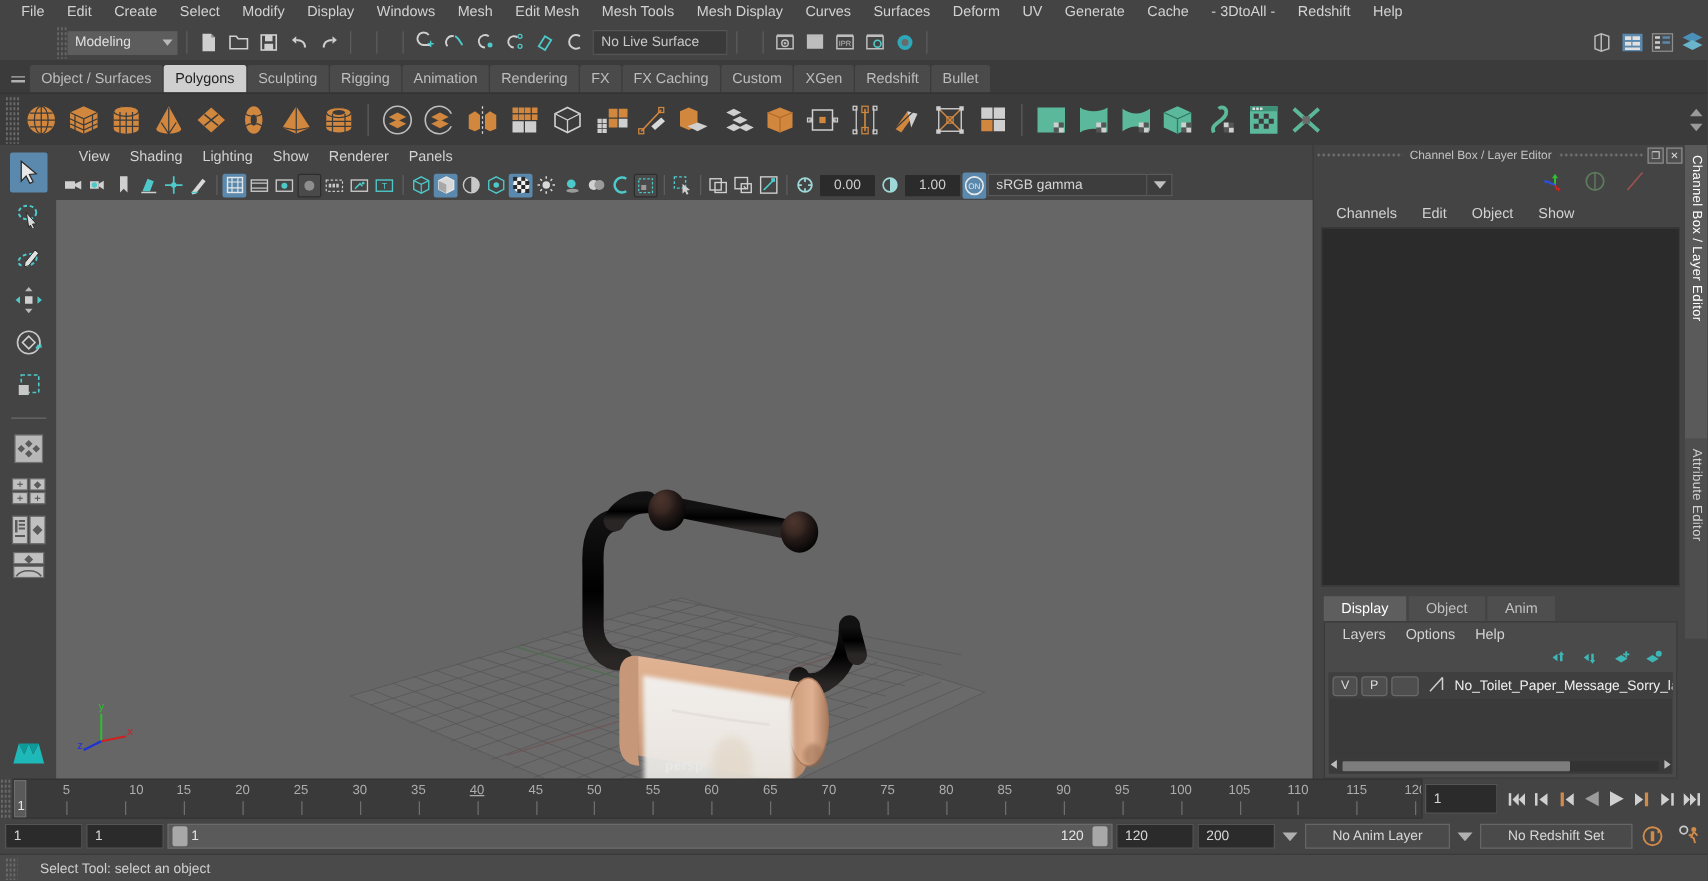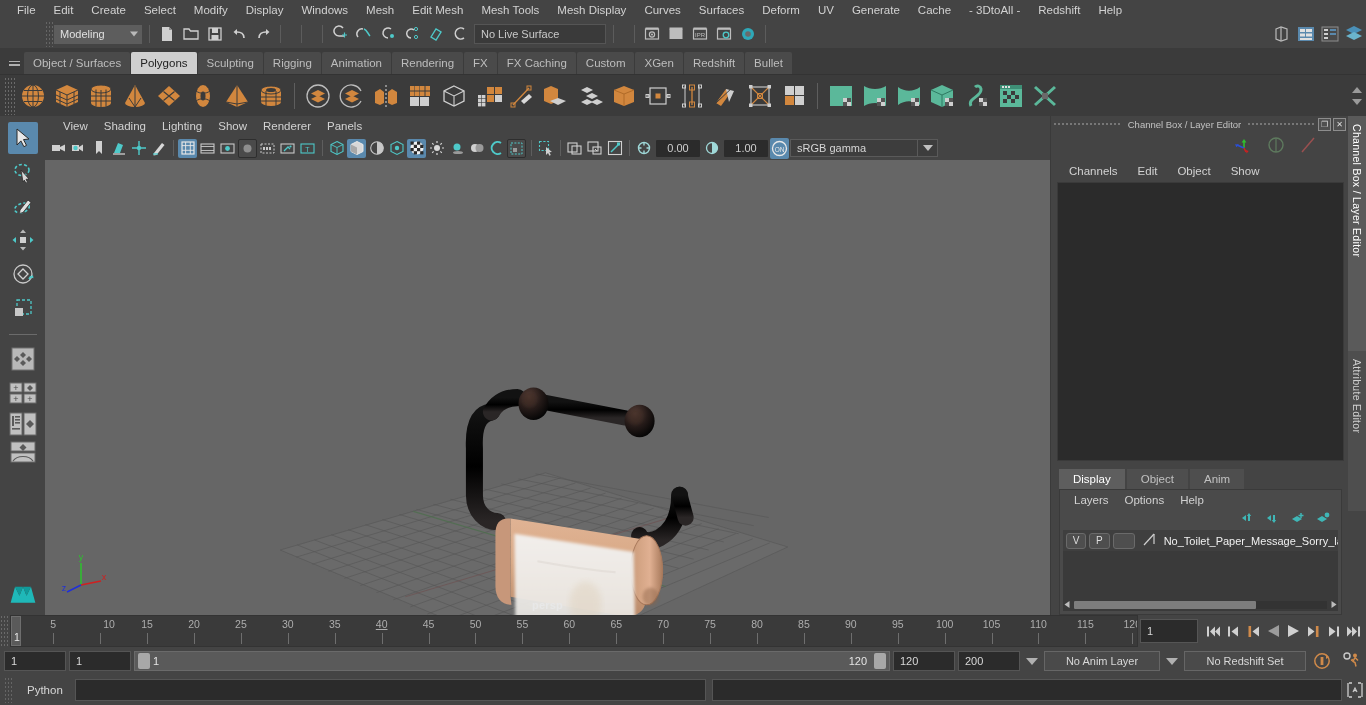--- a/index.html
+++ b/index.html
@@ -22,21 +22,21 @@
      background-image:radial-gradient(#6d6d6d 40%, transparent 41%);
      background-size:3px 4px; opacity:.8; }
   .sl-sep { width:1px; height:18px; background:#5c5c5c; margin:0 5px; flex:0 0 1px; }
   .sl-sep2 { width:10px; flex:0 0 10px; }
   .menu-select { width:88px; height:19px; background:#5d5d5d; display:flex; align-items:center;
       padding-left:6px; font-size:11px; color:#e0e0e0; position:relative; margin-right:2px;}
   .menu-select .arw { position:absolute; right:4px; top:50%; transform:translateY(-50%);
       border-left:4px solid transparent; border-right:4px solid transparent; border-top:5px solid #b9b9b9; }
   .ico { width:24px; height:24px; flex:0 0 24px; display:flex; align-items:center; justify-content:center; }
   .ico svg { display:block; }
-  .livefield { width:132px; height:20px; background:#3a3a3a; border:1px solid #555; display:flex;
+  .livefield { width:108px; height:20px; background:#3a3a3a; border:1px solid #555; display:flex;
       align-items:center; padding-left:6px; font-size:11px; color:#c9c9c9; margin:0 2px; }
 
   
   .shelf-tabs { height:26px; display:flex; align-items:flex-end; background:#3b3b3b; flex:0 0 26px; padding-left:4px; }
   .hamb { width:20px; height:22px; display:flex; flex-direction:column; justify-content:center; align-items:center; gap:2px; flex:0 0 20px; }
   .hamb i { width:11px; height:1.5px; background:#b0b0b0; display:block; }
   .stab { height:22px; line-height:22px; padding:0 9px; font-size:11.5px; color:#bdbdbd; background:#4a4a4a;
       margin-right:1px; border-top-left-radius:2px; border-top-right-radius:2px; white-space:nowrap; }
   .stab.active { background:#cfcfcf; color:#222; }
   .shelf-icons { height:42px; display:flex; align-items:center; background:#3b3b3b; flex:0 0 42px;
@@ -1392,28 +1392,19 @@
     </div>
     <div class="rg-dropdown" style="width:28px">
       <svg width="20" height="20" viewBox="0 0 20 20">
           <circle cx="5" cy="5" r="3" fill="none" stroke="#c8c8c8" stroke-width="1.4"></circle>
           <circle cx="13" cy="4.5" r="2" fill="#d08a4a"></circle>
           <path d="M13 6.5l-2 4 2 1 1 4M13 6.5l3 3M11 8.5l-2 1" stroke="#d08a4a" stroke-width="1.5" fill="none"></path>
         </svg>
     </div>
   </div>
 
-  <div class="cmdrow">
-    <div class="gripdots" style="height:26px"></div>
-    <div class="cmd-label">Python</div>
-    <div class="cmd-in"></div>
-    <div class="cmd-out"></div>
-    <div class="cmd-btn">
-      <svg width="18" height="18" viewBox="0 0 18 18">
-          <path d="M3 2h3M2 2v14M3 16h3" stroke="#cfcfcf" stroke-width="1.3" fill="none"></path>
-          <path d="M15 2h-3M16 2v14M15 16h-3" stroke="#cfcfcf" stroke-width="1.3" fill="none"></path>
-          <path d="M7 11l2-4 2 4M7.7 9.6h2.6" stroke="#cfcfcf" stroke-width="1.1" fill="none"></path>
-        </svg>
-    </div>
+
+  <div class="statusbar">
+    <div class="sb-grip"></div>
+    <div class="sb-text">Select Tool: select an object</div>
   </div>
 
-
 </div>
 
 </body></html>

